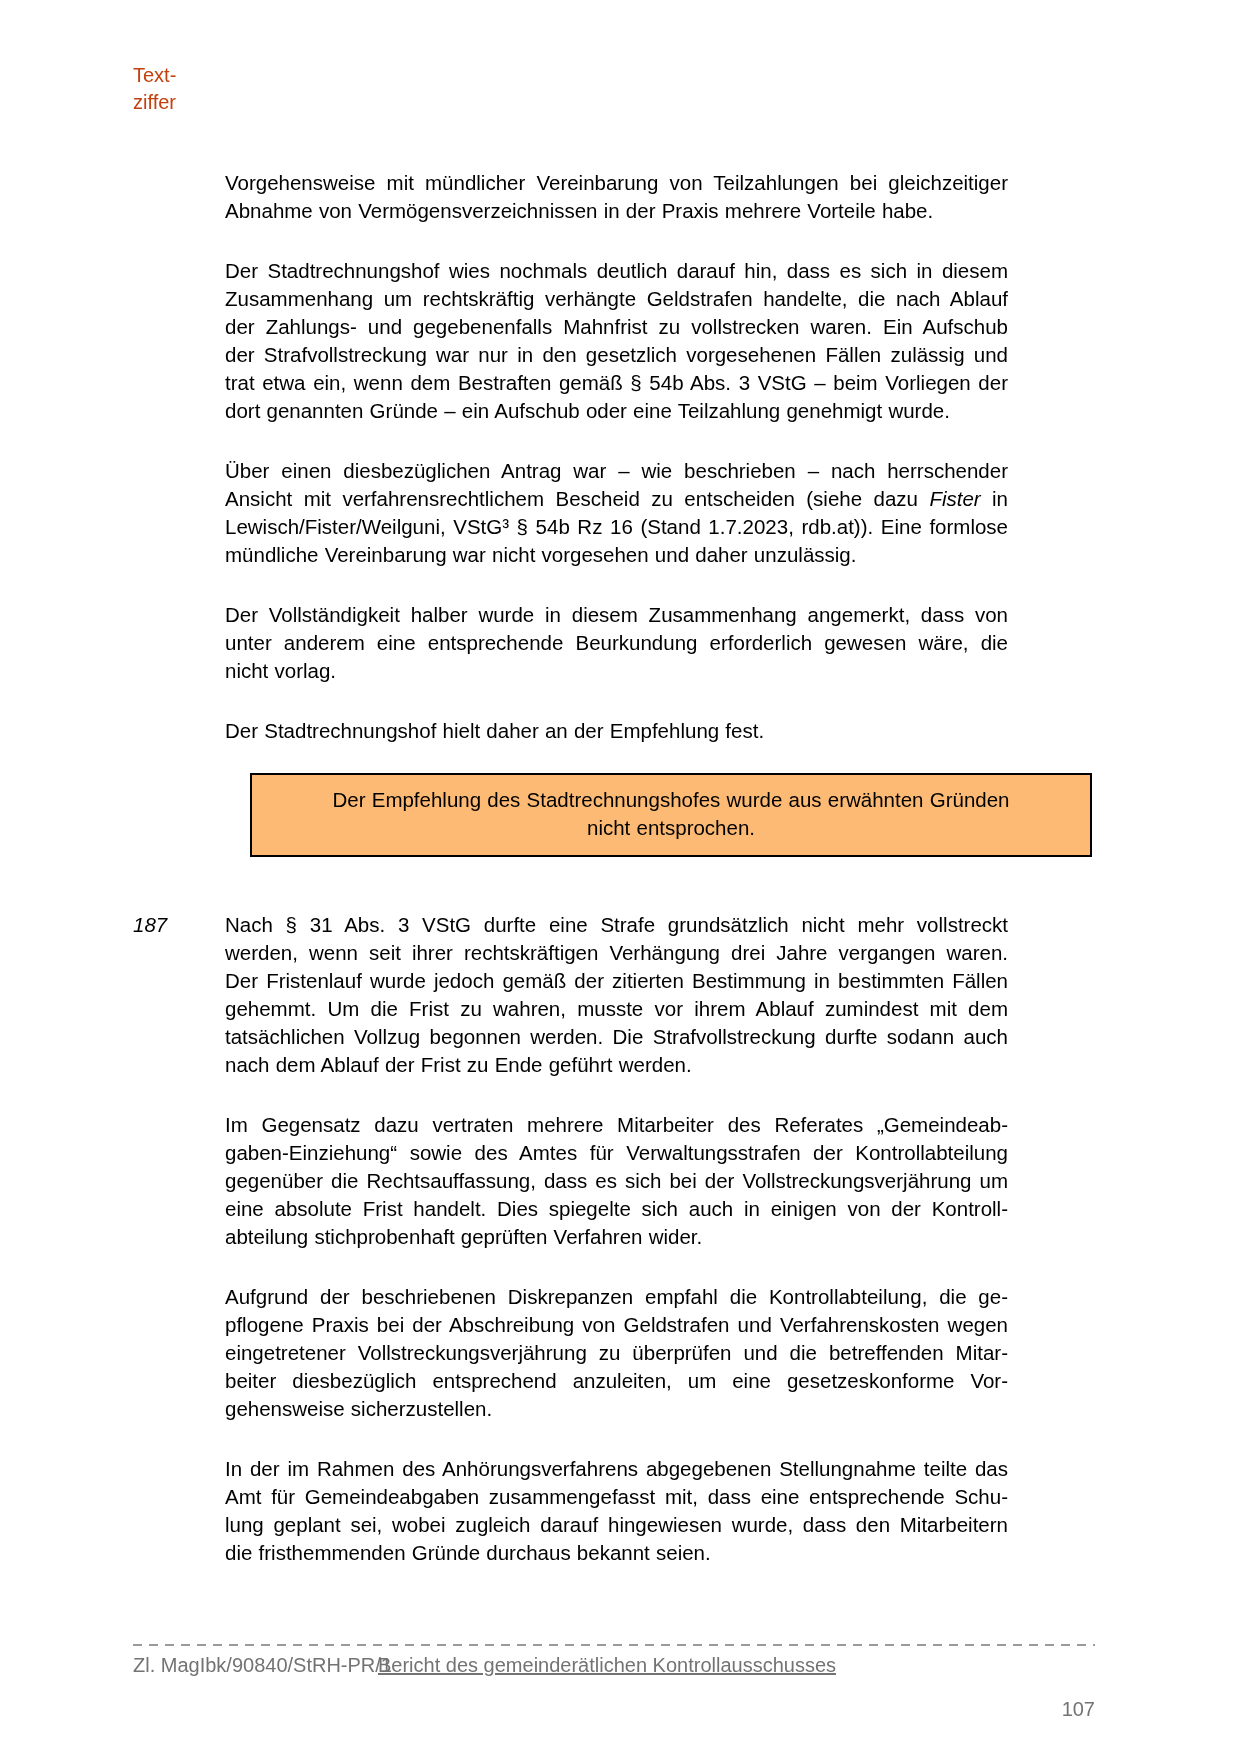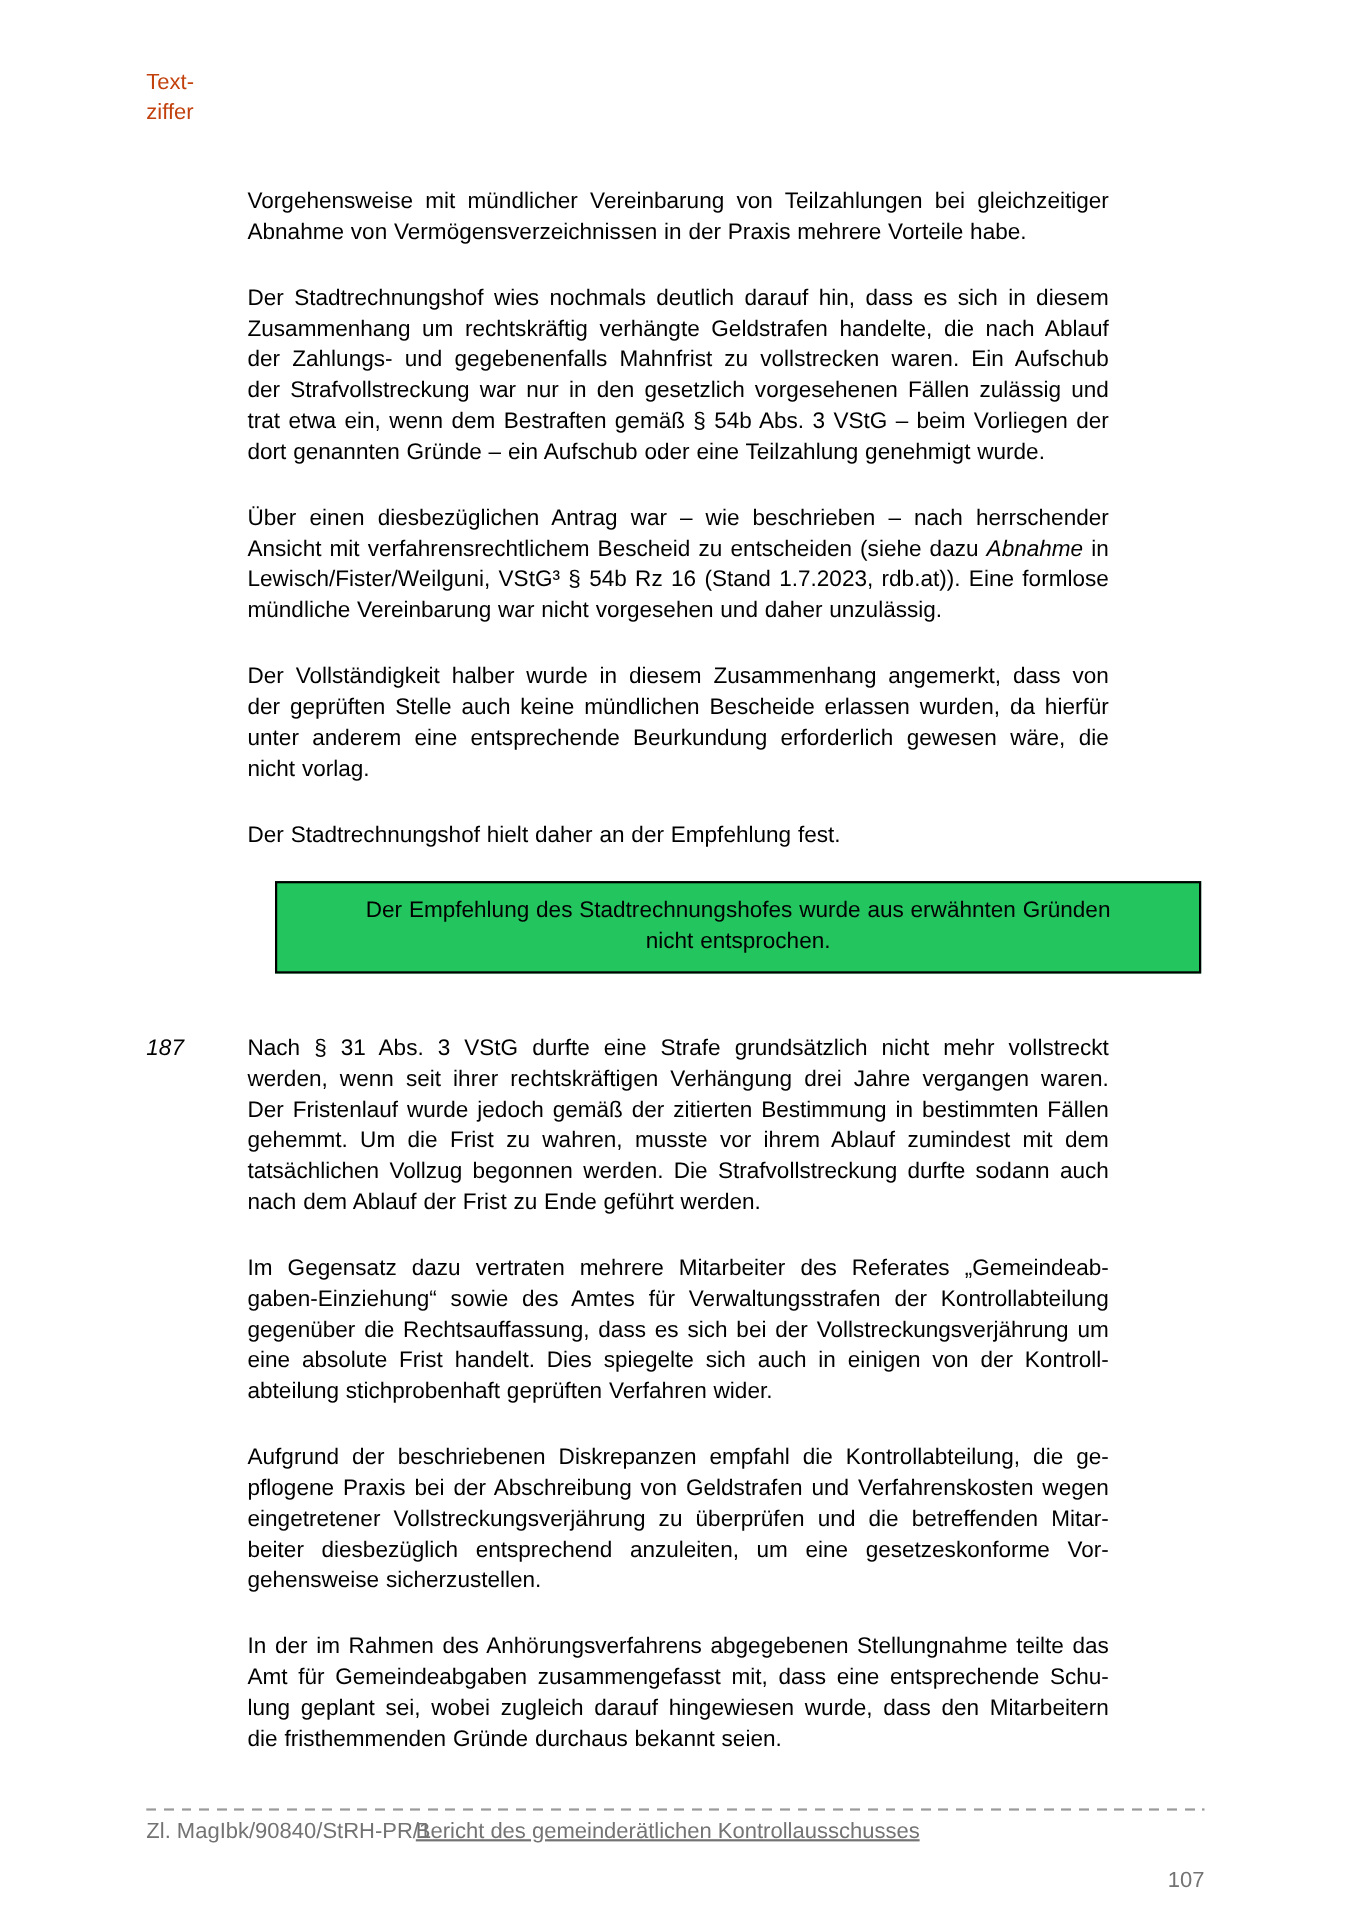--- a/index.html
+++ b/index.html
@@ -97,34 +97,33 @@
       <div class="block paragraph">
         <div class="line">Der Stadtrechnungshof wies nochmals deutlich darauf hin, dass es sich in diesem</div>
         <div class="line">Zusammenhang um rechtskräftig verhängte Geldstrafen handelte, die nach Ablauf</div>
         <div class="line">der Zahlungs- und gegebenenfalls Mahnfrist zu vollstrecken waren. Ein Aufschub</div>
         <div class="line">der Strafvollstreckung war nur in den gesetzlich vorgesehenen Fällen zulässig und</div>
         <div class="line">trat etwa ein, wenn dem Bestraften gemäß § 54b Abs. 3 VStG – beim Vorliegen der</div>
         <div class="line last">dort genannten Gründe – ein Aufschub oder eine Teilzahlung genehmigt wurde.</div>
       </div>
       <div class="block paragraph">
         <div class="line">Über einen diesbezüglichen Antrag war – wie beschrieben – nach herrschender</div>
-        <div class="line">Ansicht mit verfahrensrechtlichem Bescheid zu entscheiden (siehe dazu <i>Abnahme</i> in</div>
+        <div class="line">Ansicht mit verfahrensrechtlichem Bescheid zu entscheiden (siehe dazu <i>Fister</i> in</div>
         <div class="line">Lewisch/Fister/Weilguni, VStG³ § 54b Rz 16 (Stand 1.7.2023, rdb.at)). Eine formlose</div>
         <div class="line last">mündliche Vereinbarung war nicht vorgesehen und daher unzulässig.</div>
       </div>
       <div class="block paragraph">
         <div class="line">Der Vollständigkeit halber wurde in diesem Zusammenhang angemerkt, dass von</div>
-        <div class="line">der geprüften Stelle auch keine mündlichen Bescheide erlassen wurden, da hierfür</div>
         <div class="line">unter anderem eine entsprechende Beurkundung erforderlich gewesen wäre, die</div>
         <div class="line last">nicht vorlag.</div>
       </div>
       <div class="block paragraph">
         <div class="line last">Der Stadtrechnungshof hielt daher an der Empfehlung fest.</div>
       </div>
-      <div class="block box" style="background: #22c55e; border-color: rgb(0, 0, 0);">
+      <div class="block box" style="background: #fdba74; border-color: rgb(0, 0, 0);">
         <div class="line">Der Empfehlung des Stadtrechnungshofes wurde aus erwähnten Gründen</div>
         <div class="line last">nicht entsprochen.</div>
       </div>
       <div class="block paragraph">
         <span class="para-number">187</span>
         <div class="line">Nach § 31 Abs. 3 VStG durfte eine Strafe grundsätzlich nicht mehr vollstreckt</div>
         <div class="line">werden, wenn seit ihrer rechtskräftigen Verhängung drei Jahre vergangen waren.</div>
         <div class="line">Der Fristenlauf wurde jedoch gemäß der zitierten Bestimmung in bestimmten Fällen</div>
         <div class="line">gehemmt. Um die Frist zu wahren, musste vor ihrem Ablauf zumindest mit dem</div>
         <div class="line">tatsächlichen Vollzug begonnen werden. Die Strafvollstreckung durfte sodann auch</div>

